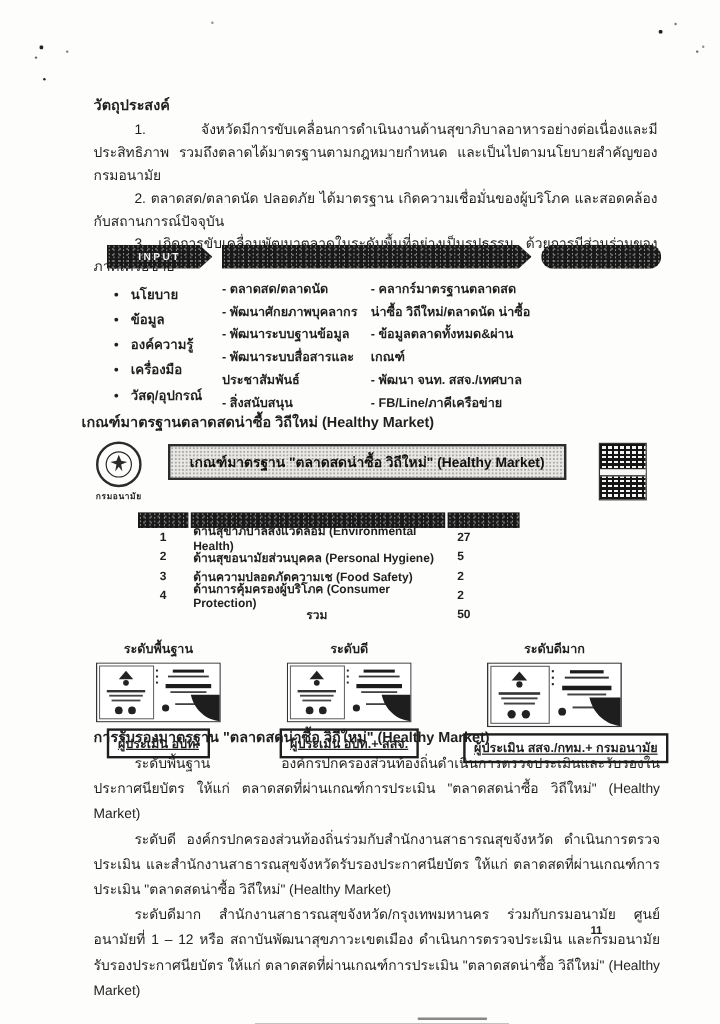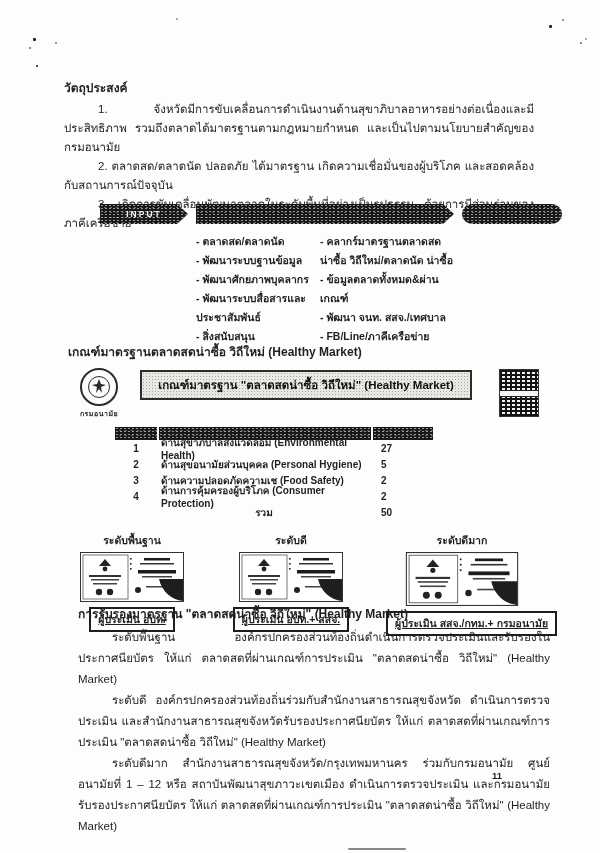--- a/index.html
+++ b/index.html
@@ -11,25 +11,25 @@
   }
   
   .speck { position:absolute; background:#222; border-radius:1px; }
   .smudge { position:absolute; height:2px; background:#4a4a4a; opacity:.65; border-radius:1px; }
 
   
   .para { font-size:11.5px; line-height:19px; margin:0; text-indent:34px; text-align:justify; }
   .sec-heading { font-size:12px; font-weight:bold; margin:0; }
 
   
-  .objectives { position:absolute; left:64px; top:78px; width:470px; }
+  .objectives { position:absolute; left:78px; top:78px; width:470px; }
   .objectives .sec-heading { margin-bottom:3px; }
 
   
-  .flow { position:absolute; left:100px; top:204px; width:462px; display:flex; }
+  .flow { position:absolute; left:89px; top:204px; width:462px; display:flex; }
   .noise-dark {
     background-color:#181818;
     background-image:
       radial-gradient(rgba(255,255,255,.55) .6px, transparent .9px),
       radial-gradient(rgba(255,255,255,.35) .6px, transparent .9px);
     background-size:4px 3px, 6px 5px;
     background-position:0 0, 2px 1px;
   }
   .arrow-banner {
     height:20px; line-height:20px; text-align:center;
@@ -124,28 +124,35 @@
   <div class="objectives">
     <p class="sec-heading">วัตถุประสงค์</p>
     <p class="para">1. จังหวัดมีการขับเคลื่อนการดำเนินงานด้านสุขาภิบาลอาหารอย่างต่อเนื่องและมีประสิทธิภาพ รวมถึงตลาดได้มาตรฐานตามกฎหมายกำหนด และเป็นไปตามนโยบายสำคัญของกรมอนามัย</p>
     <p class="para">2. ตลาดสด/ตลาดนัด ปลอดภัย ได้มาตรฐาน เกิดความเชื่อมั่นของผู้บริโภค และสอดคล้องกับสถานการณ์ปัจจุบัน</p>
     <p class="para">3. เกิดการขับเคลื่อนพัฒนาตลาดในระดับพื้นที่อย่างเป็นรูปธรรม ด้วยการมีส่วนร่วมของภาคีเครือข่าย</p>
   </div>
 
   <div class="flow">
     <div class="flow-col-input">
       <div class="arrow-banner noise-dark">INPUT</div>
+      <ul class="bullet-list">
+        <li>นโยบาย</li>
+        <li>ข้อมูล</li>
+        <li>องค์ความรู้</li>
+        <li>เครื่องมือ</li>
+        <li>วัสดุ/อุปกรณ์</li>
+      </ul>
     </div>
     <div class="flow-col-process">
       <div class="arrow-banner noise-dark"></div>
       <div class="proc-cols">
         <ul class="dash-list proc-left">
           <li>ตลาดสด/ตลาดนัด</li>
+          <li>พัฒนาศักยภาพบุคลากร</li>
           <li>พัฒนาระบบฐานข้อมูล</li>
-          <li>พัฒนาศักยภาพบุคลากร</li>
           <li>พัฒนาระบบสื่อสารและประชาสัมพันธ์</li>
           <li>สิ่งสนับสนุน</li>
         </ul>
         <ul class="dash-list proc-right">
           <li>คลากร์มาตรฐานตลาดสดน่าซื้อ วิถีใหม่/ตลาดนัด น่าซื้อ</li>
           <li>ข้อมูลตลาดทั้งหมด&amp;ผ่านเกณฑ์</li>
           <li>พัฒนา จนท. สสจ./เทศบาล</li>
           <li>FB/Line/ภาคีเครือข่าย</li>
         </ul>
       </div>

